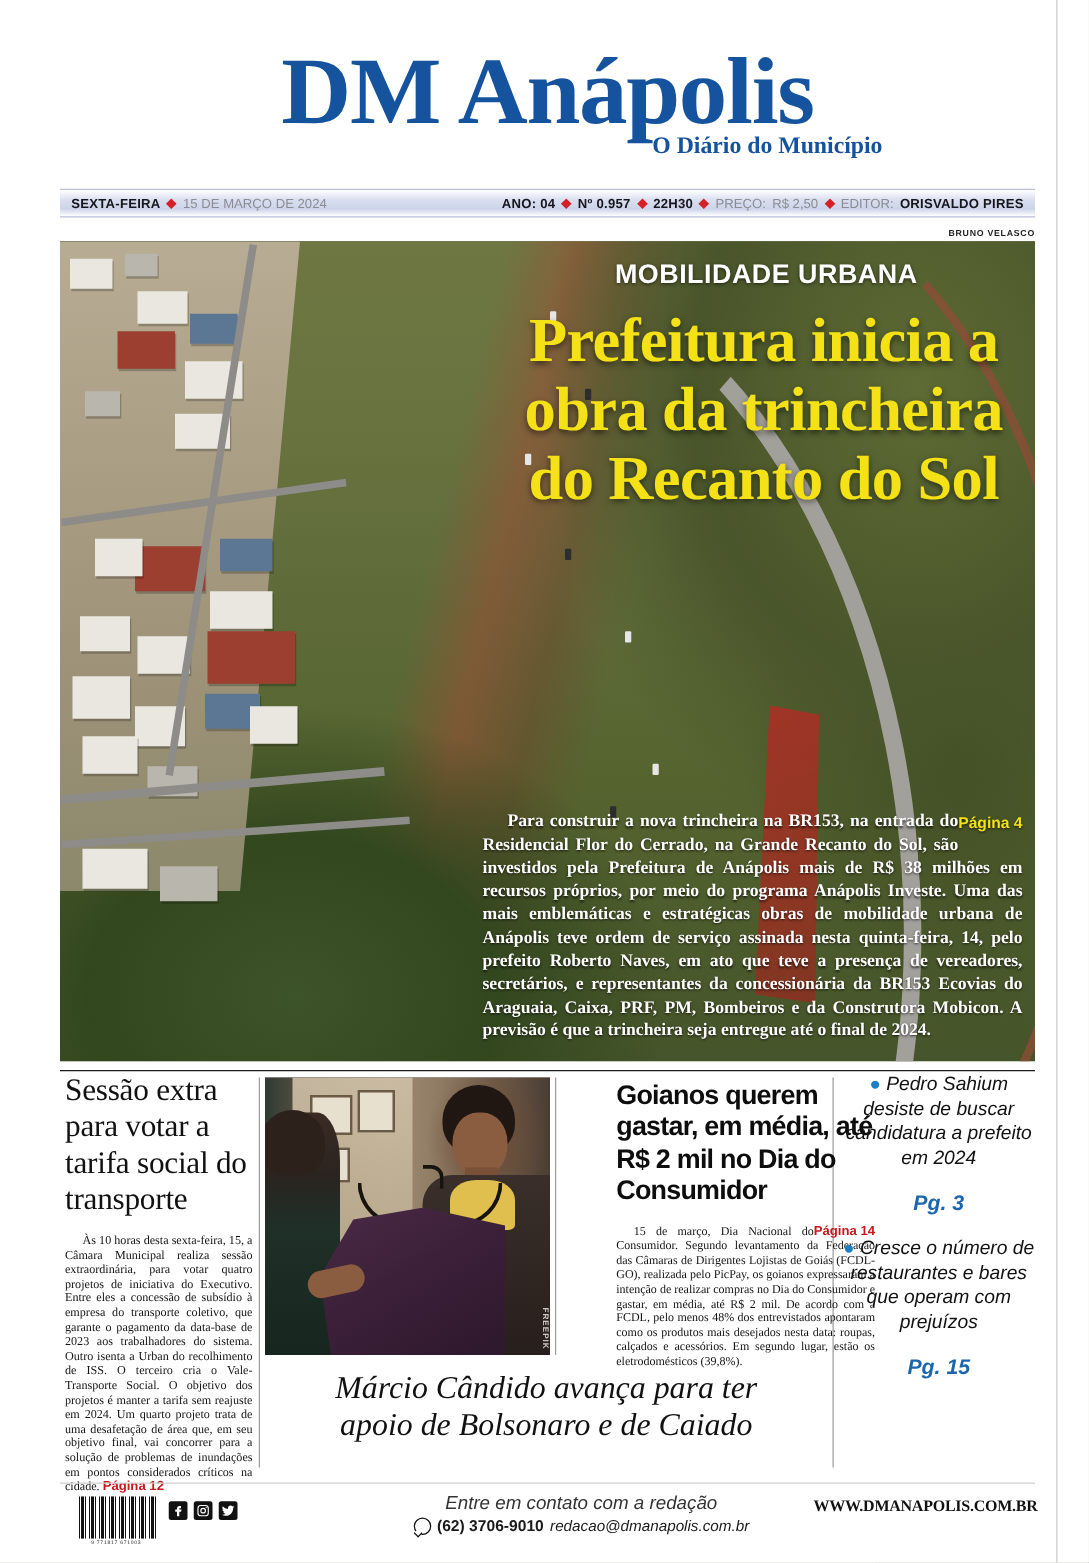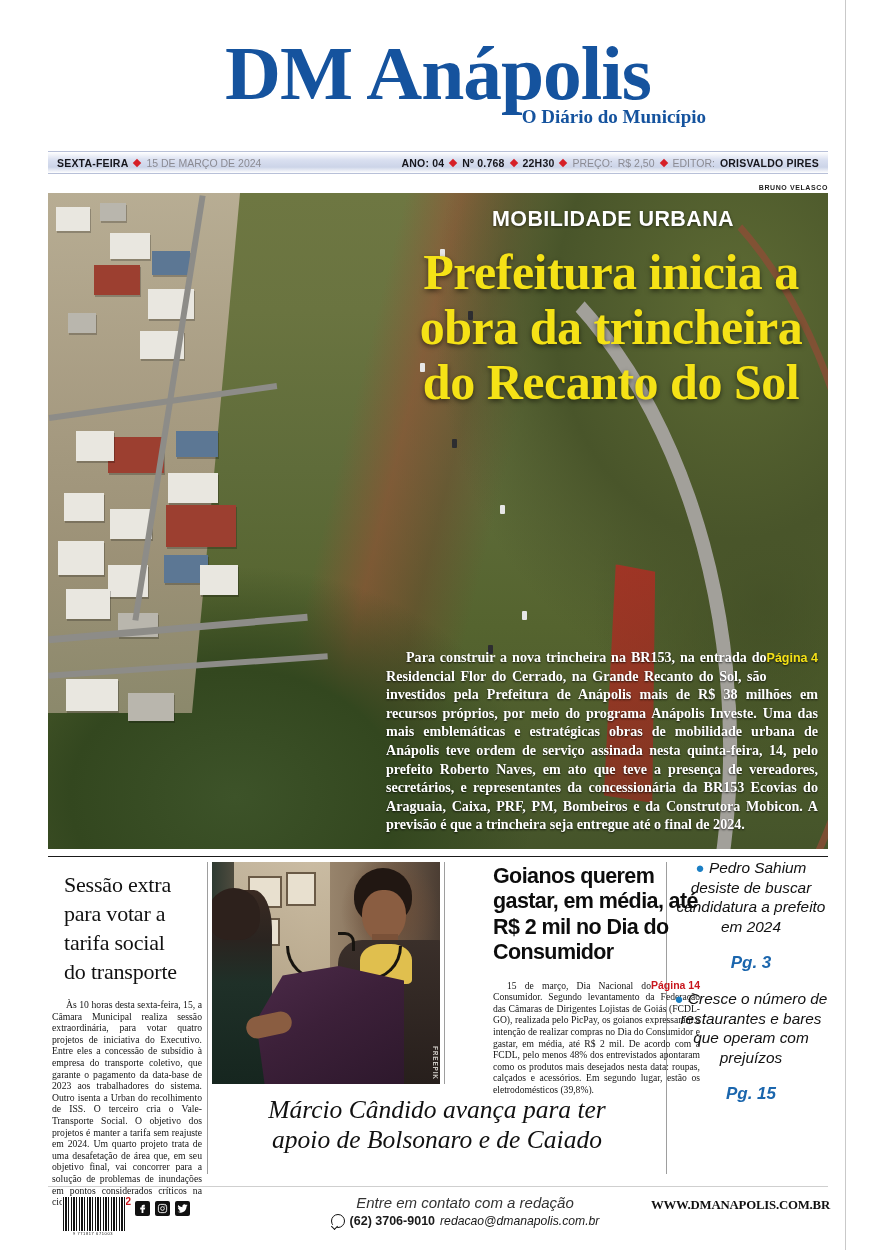--- a/index.html
+++ b/index.html
@@ -255,24 +255,24 @@
   .vdiv-b { left: 444px; top: 862px; height: 222px; }
   .vdiv-c { left: 666px; top: 862px; height: 312px; }
 
   
   .col-left {
     position: absolute;
     left: 52px; top: 858px;
     width: 150px;
   }
   .col-left h2 {
-    margin: 12px;
+    margin: 0;
     font-family: "Liberation Serif", serif;
     font-weight: normal;
-    font-size: 22px;
+    font-size: 25px;
     line-height: 29px;
     color: #111111;
     letter-spacing: -0.2px;
   }
   .col-left .body {
     margin-top: 13px;
     font-family: "Liberation Serif", serif;
     font-size: 9.7px;
     line-height: 11.6px;
     text-align: justify;
@@ -590,21 +590,21 @@
 
   <div class="infobar">
     <div class="infobar-left">
       <span class="ib-strong">SEXTA-FEIRA</span>
       <span class="diamond"></span>
       <span class="ib-dim">15 DE MARÇO DE 2024</span>
     </div>
     <div class="infobar-right">
       <span class="ib-strong">ANO: 04</span>
       <span class="diamond"></span>
-      <span class="ib-strong">Nº 0.768</span>
+      <span class="ib-strong">Nº 0.957</span>
       <span class="diamond"></span>
       <span class="ib-strong">22H30</span>
       <span class="diamond"></span>
       <span class="ib-dim">PREÇO:</span>
       <span class="ib-dim">R$ 2,50</span>
       <span class="diamond"></span>
       <span class="ib-dim">EDITOR:</span>
       <span class="ib-strong">ORISVALDO PIRES</span>
     </div>
   </div>

